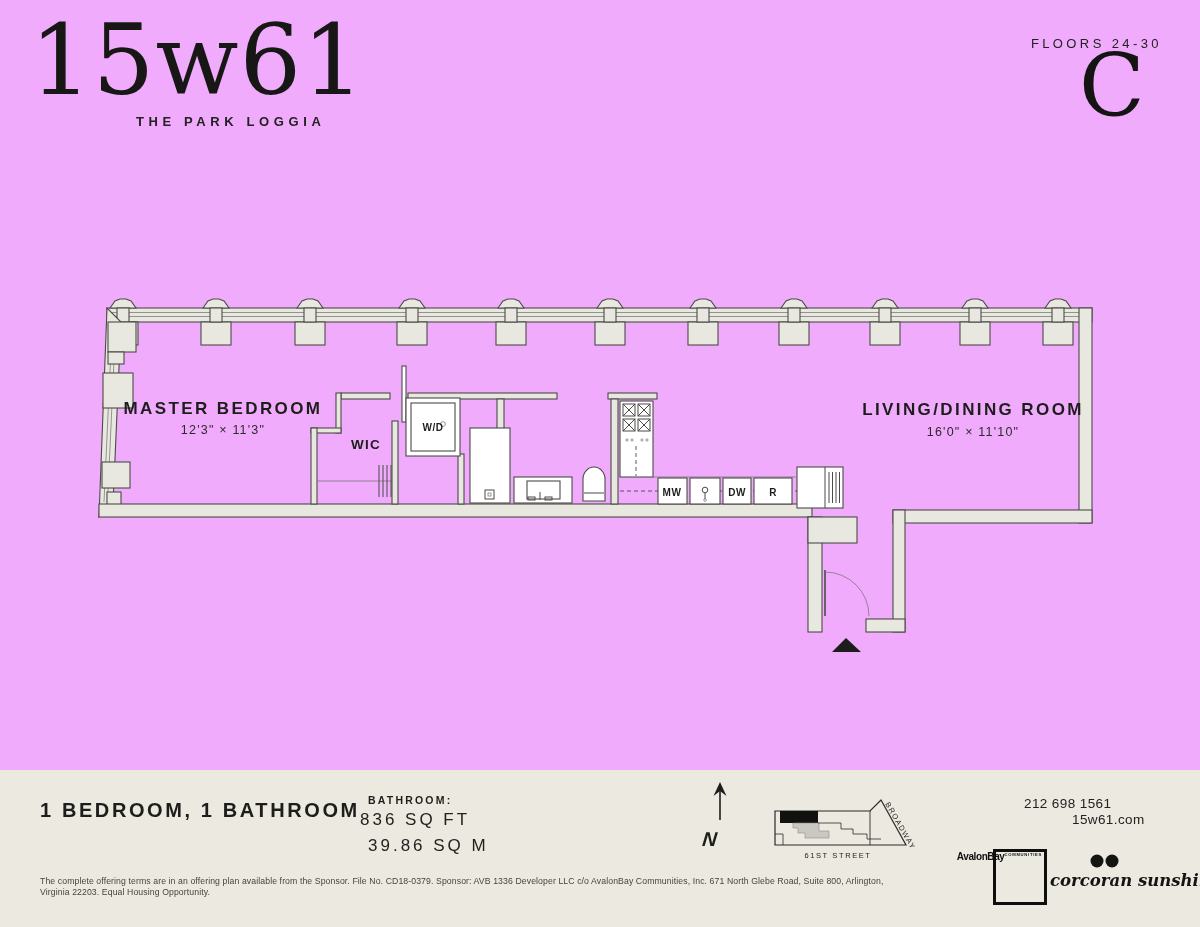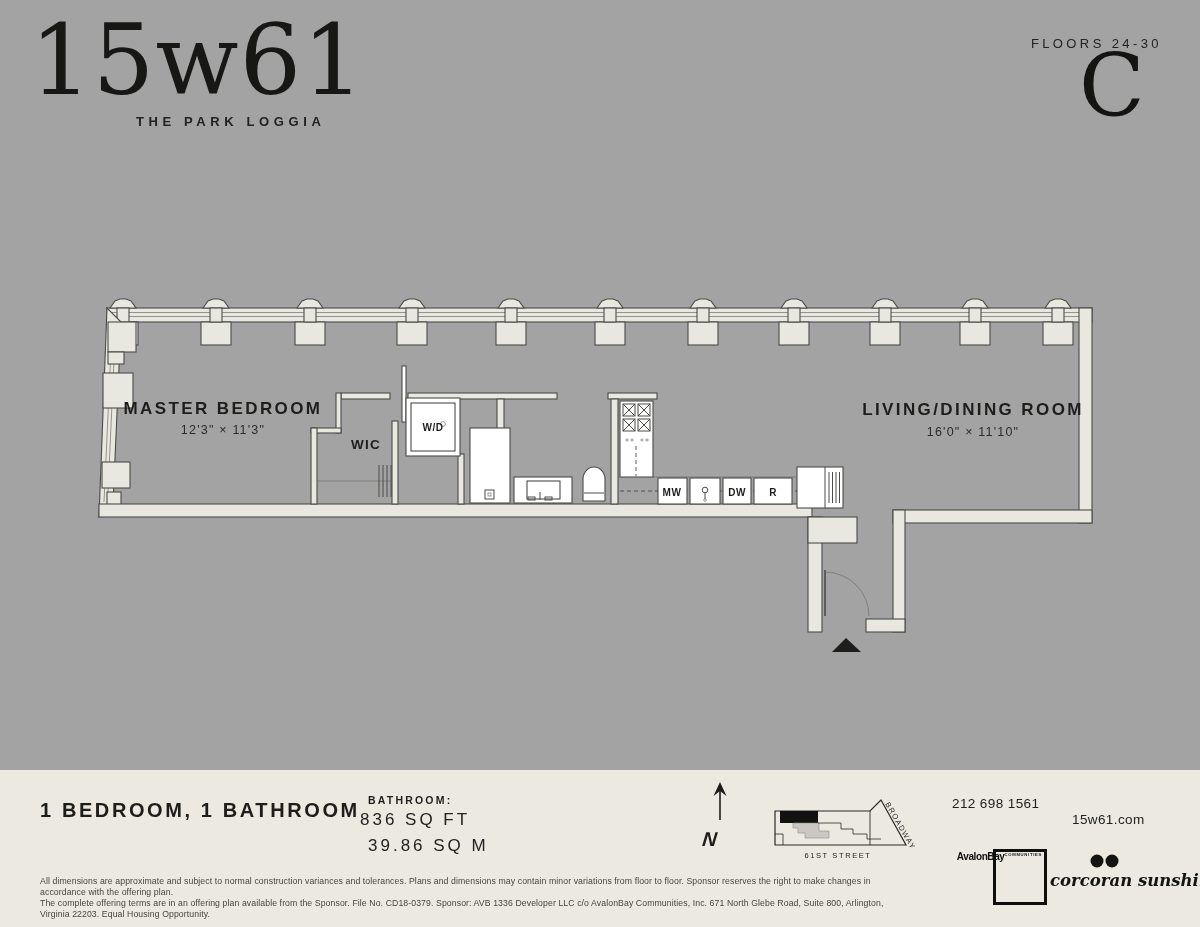--- a/index.html
+++ b/index.html
@@ -1,18 +1,18 @@
 <!DOCTYPE html>
 <html><head>
 <meta charset="utf-8">
 <style>
   html,body{margin:0;padding:0;background:#ffffff;}
   .page{
     position:relative;width:1200px;height:927px;overflow:hidden;
-    background:#a3a3a3;color:#1d1d1b;
+    background:#f0abfc;color:#1d1d1b;
     font-family:"Liberation Sans",sans-serif;
   }
   .abs{position:absolute;}
 
   
   .logo-main{
     left:30px;top:12px;font-family:"DejaVu Serif",serif;
     font-size:97px;line-height:1;letter-spacing:1px;color:#171715;
   }
   .logo-sub{
@@ -42,21 +42,21 @@
             letter-spacing:0.5px;fill:#1d1d1b;text-anchor:middle;}
   .wiclabel{font-family:"Liberation Sans",sans-serif;font-weight:bold;font-size:13.5px;
             letter-spacing:1.2px;fill:#1d1d1b;text-anchor:middle;}
 
   
   .footer-band{left:0;top:770px;width:1200px;height:157px;background:#ebe9e0;}
   .bed-bath{left:40px;top:799px;font-size:20px;font-weight:bold;letter-spacing:2.6px;color:#1d1d1b;}
   .interior-label{left:368px;top:794px;font-size:10.5px;font-weight:bold;letter-spacing:2.2px;color:#1d1d1b;}
   .area-sqft{left:360px;top:810px;font-size:17px;letter-spacing:3px;color:#222220;}
   .area-sqm{left:368px;top:836px;font-size:17px;letter-spacing:3px;color:#222220;}
-  .phone{left:952px;top:796px;font-size:13.5px;letter-spacing:0.4px;color:#222220;}
+  .phone{left:1024px;top:796px;font-size:13.5px;letter-spacing:0.4px;color:#222220;}
   .website{left:1072px;top:796px;font-size:13.5px;letter-spacing:0.4px;color:#222220;margin-top:16px;}
   .disclaimer{left:40px;top:876px;width:866px;font-size:8.7px;line-height:11px;color:#46463f;letter-spacing:0.1px;}
   .compass{left:700px;top:778px;width:40px;height:75px;}
   .keymap{left:763px;top:799px;width:152px;height:66px;}
   .avalonbay{
     left:993px;top:849px;width:44px;height:47px;border:3px solid #0f0f0d;
     display:flex;justify-content:flex-end;align-items:flex-start;
     padding:0 2px 3px 2px;
   }
   .avalonbay .ab-name{font-size:10px;font-weight:bold;letter-spacing:-0.4px;color:#0f0f0d;line-height:10px;}
@@ -254,21 +254,20 @@
     <polyline points="55,24 78,24 78,30 90,30 90,35 104,35 104,40 118,40" fill="none" stroke="#2a2a28" stroke-width="0.8"></polyline>
     <polyline points="12,35 20,35 20,46" fill="none" stroke="#2a2a28" stroke-width="0.8"></polyline>
     <text x="75" y="59" text-anchor="middle" font-family="Liberation Sans, sans-serif" font-size="7.5" letter-spacing="1.6" fill="#1d1d1b">61ST STREET</text>
     <text x="122" y="5" font-family="Liberation Sans, sans-serif" font-size="7.5" letter-spacing="1.3" fill="#1d1d1b" transform="rotate(60 122 5)">BROADWAY</text>
   </svg>
 
   <div class="abs phone">212 698 1561</div>
   <div class="abs website">15w61.com</div>
 
   <div class="abs disclaimer">
-    <div>All dimensions are approximate and subject to normal construction variances and tolerances. Plans and dimensions may contain minor variations from floor to floor. Sponsor reserves the right to make changes in accordance with the offering plan.</div>
     <div>The complete offering terms are in an offering plan available from the Sponsor. File No. CD18-0379. Sponsor: AVB 1336 Developer LLC c/o AvalonBay Communities, Inc. 671 North Glebe Road, Suite 800, Arlington, Virginia 22203. Equal Housing Opportunity.</div>
   </div>
 
   <div class="abs avalonbay">
     <div class="ab-name">AvalonBay</div>
     <div class="ab-sub">COMMUNITIES</div>
   </div>
 
   <div class="abs corcoran">
     <svg class="dots" width="122" height="16" viewBox="0 0 122 16">

